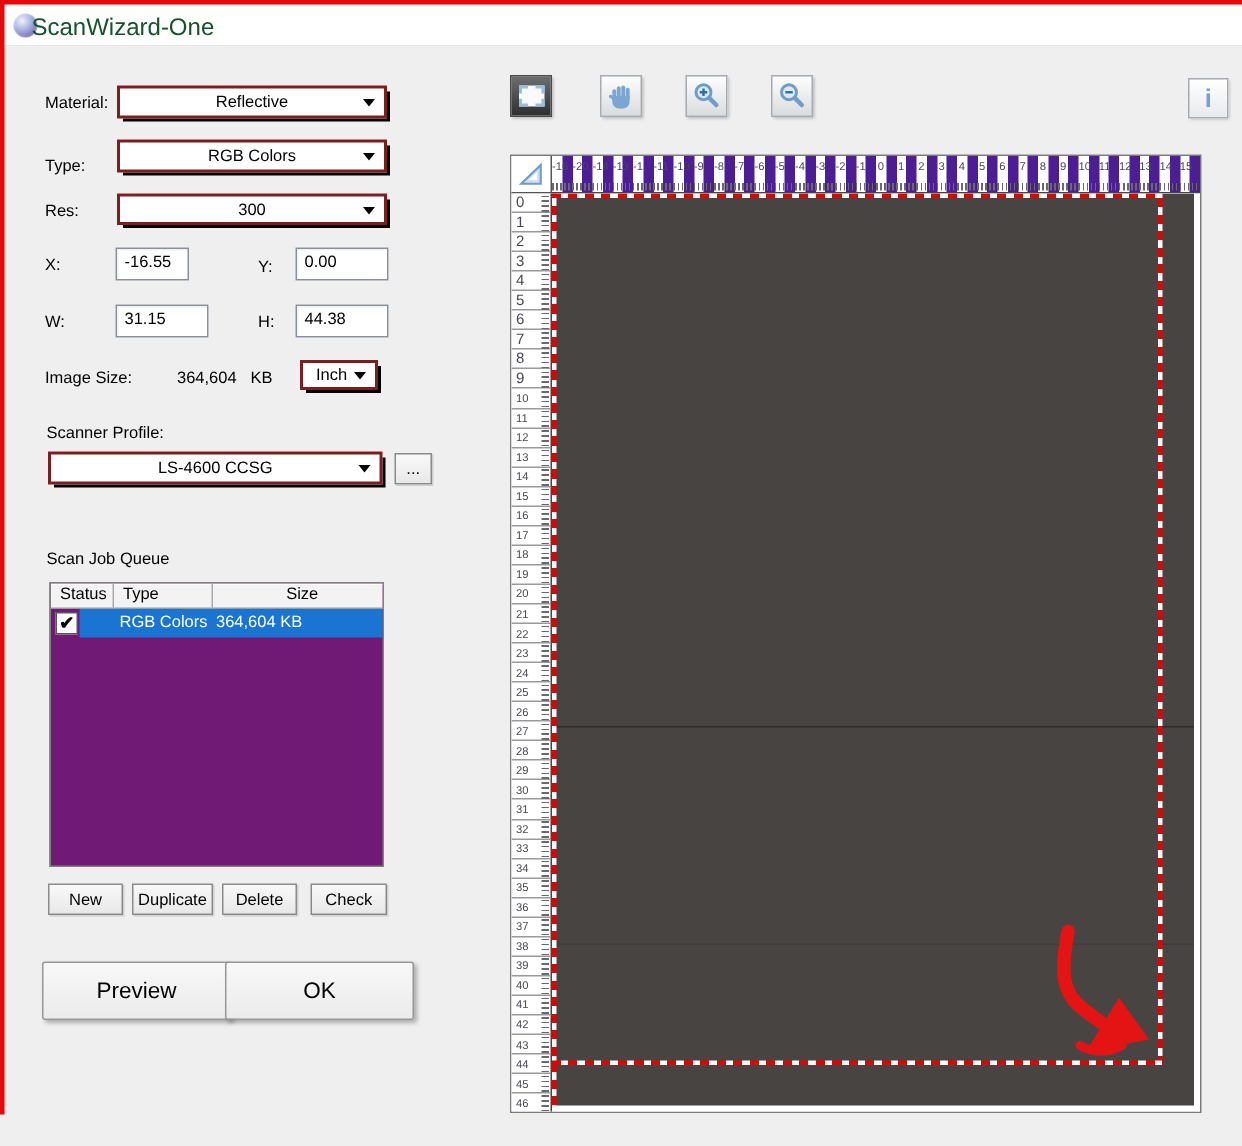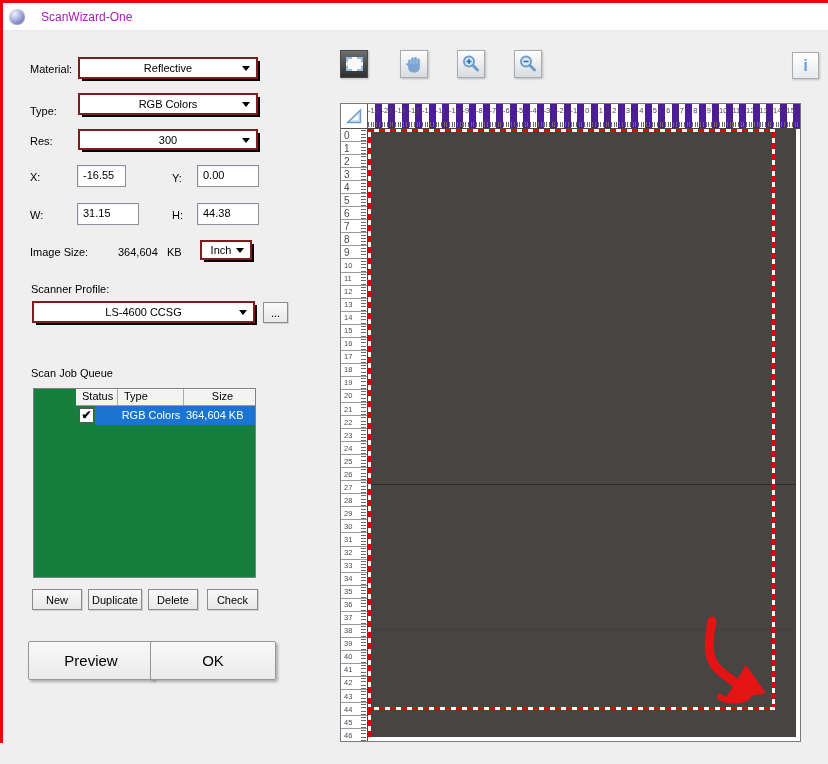--- a/index.html
+++ b/index.html
@@ -8,42 +8,42 @@
 
   
   .red-top { position:absolute; left:0; top:0; width:828px; height:3px; background:#e90709; z-index:50; }
   .red-left { position:absolute; left:0; top:0; width:3px; height:743px; background:#e90709; z-index:50; }
 
   
   .titlebar { position:absolute; left:0; top:3px; width:828px; height:28px; background:#ffffff; border-bottom:1px solid #e9e9e9; }
   .app-icon { position:absolute; left:9px; top:6px; width:16px; height:16px; border-radius:50%;
     background:radial-gradient(circle at 35% 30%, #eef1fb 0%, #aab4e2 40%, #7a6fb5 75%, #4f4387 100%);
     box-shadow:inset 0 0 2px rgba(255,255,255,.7); }
-  .title-text { position:absolute; left:41px; top:7px; font-size:12px; color:#a21caf; }
+  .title-text { position:absolute; left:21px; top:7px; font-size:16px; color:#14532d; }
 
   label, .lbl { font-size:11px; color:#000; position:absolute; white-space:nowrap; }
 
   
   .combo { position:absolute; background:#fff; border:2px solid #7f1d1d; box-shadow:3px 3px 0 -1px #000;
     display:flex; align-items:center; justify-content:center; font-size:11px; color:#000; cursor:default; }
   .combo .caret { position:absolute; right:6px; top:50%; margin-top:-2px; width:0; height:0;
     border:4px solid transparent; border-top:5px solid #000; }
 
   .field { position:absolute; background:#fff; border:1px solid #8a9099; font-size:11px; color:#000;
     padding:3px 0 0 5px; box-shadow:inset 1px 1px 0 #eef2f6; }
 
   .btn-sm { position:absolute; height:21px; font-size:11px; color:#000; text-align:center;
     background:linear-gradient(#f9f9f9,#e8e8e8); border:1px solid #8b8b8b; box-shadow:1px 1px 0 #cfcfcf;
     display:flex; align-items:center; justify-content:center; cursor:default; }
   .btn-lg { position:absolute; width:126px; height:39px; font-size:15px; color:#000;
     background:linear-gradient(#f8f8f8,#ebebeb); border:1px solid #979797; border-radius:2px;
     box-shadow:2px 2px 3px rgba(0,0,0,.28); display:flex; align-items:center; justify-content:center; cursor:default; }
 
   
-  .qtable { position:absolute; left:33px; top:388px; width:223px; height:190px; background:#15803d; border:1px solid #808080;padding-left:42px; }
+  .qtable { position:absolute; left:33px; top:388px; width:223px; height:190px; background:#701a75; border:1px solid #808080; }
   .qhead { display:flex; height:17px; background:#f3f3f3; border-bottom:1px solid #9b9b9b; }
   .qhead div { font-size:11px; color:#000; padding:1px 0 0 6px; border-right:1px solid #ababab; box-shadow:inset 0 1px 0 #fff; }
   .qh-status { width:42px; } .qh-type { width:66px; } .qh-size { flex:1; border-right:none !important;text-align:center; }
   .qrow { position:relative; height:20px; }
   .qcheckbox { position:absolute; left:3px; top:2px; width:15px; height:15px; background:#fff; border:1px solid #555;
     font-size:12px; line-height:13px; text-align:center; color:#000; font-weight:bold; }
   .qbar { position:absolute; left:19px; right:0; top:0; bottom:1px; background:#1a75d2; }
   .qtype { position:absolute; left:42px; width:66px; top:3px; text-align:center; font-size:11px; color:#fff; }
   .qsize { position:absolute; left:110px; top:3px; font-size:11px; color:#fff; }
 

